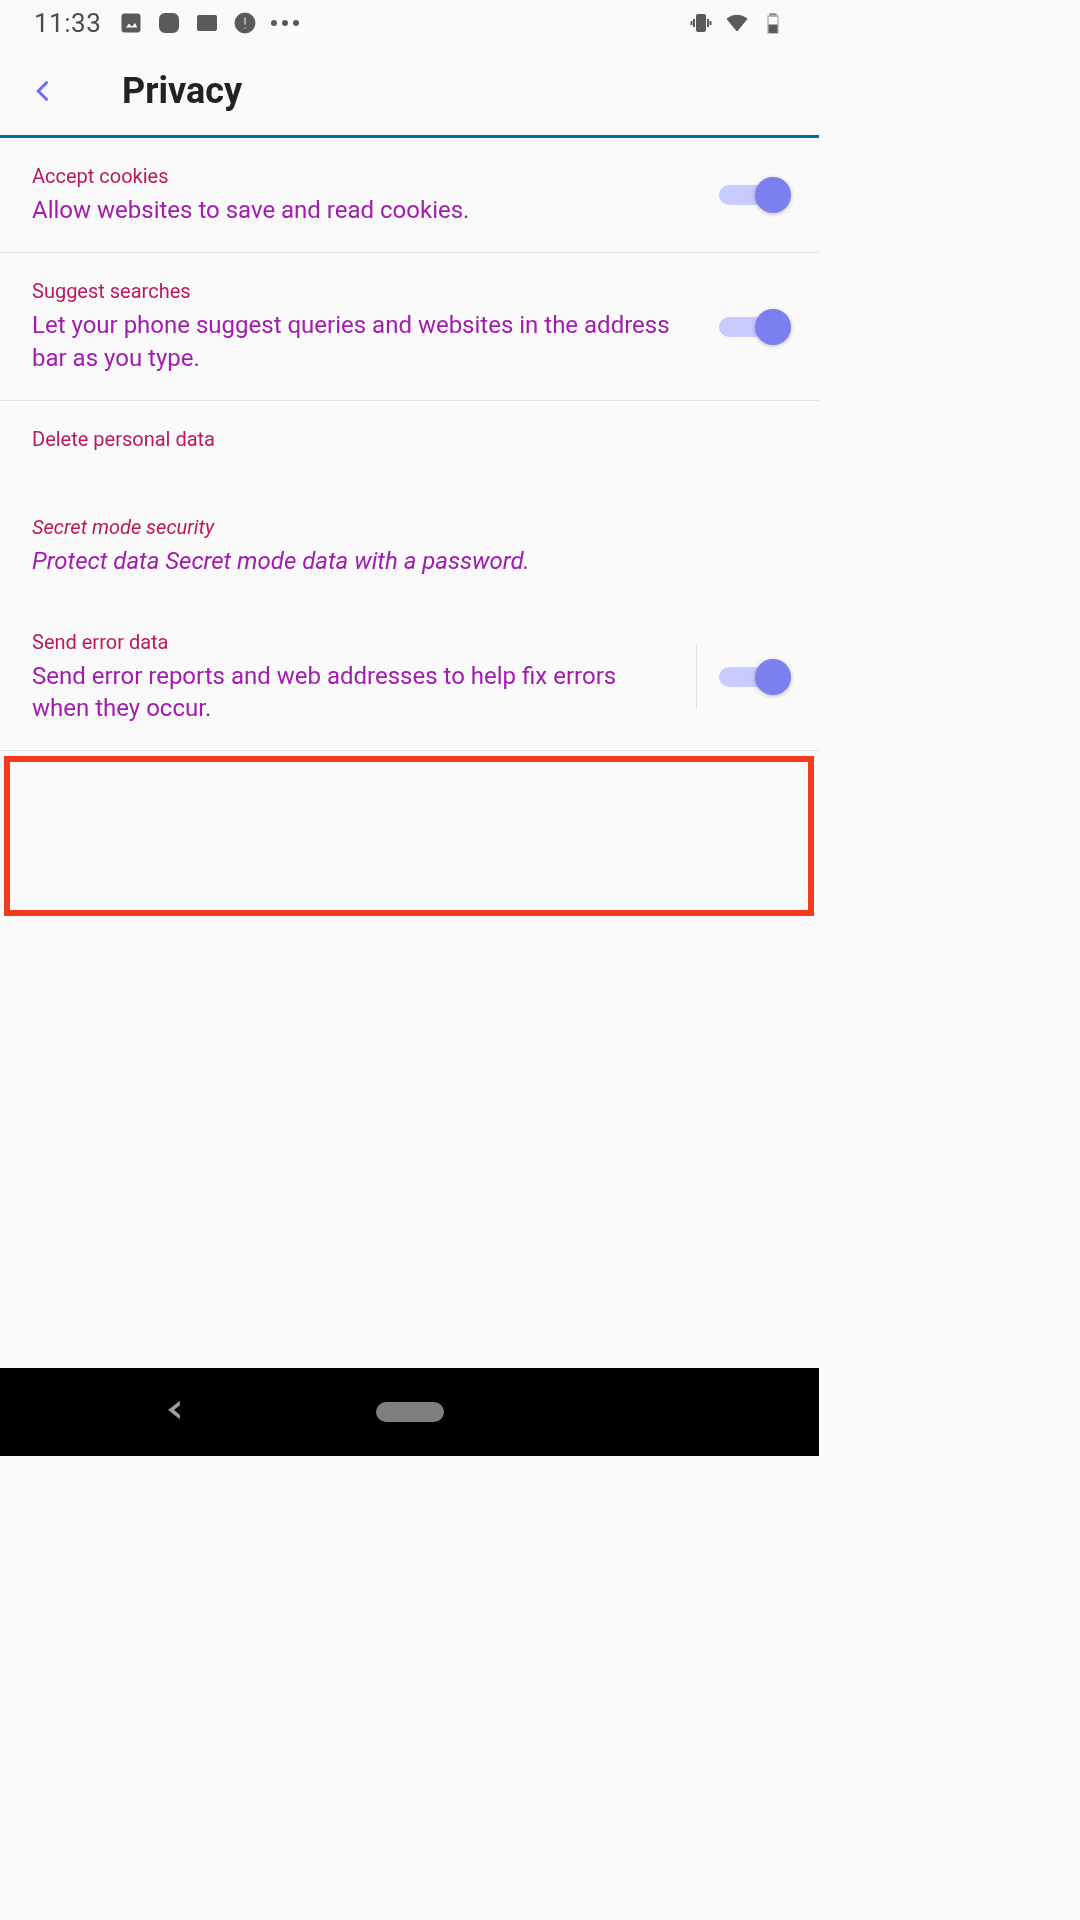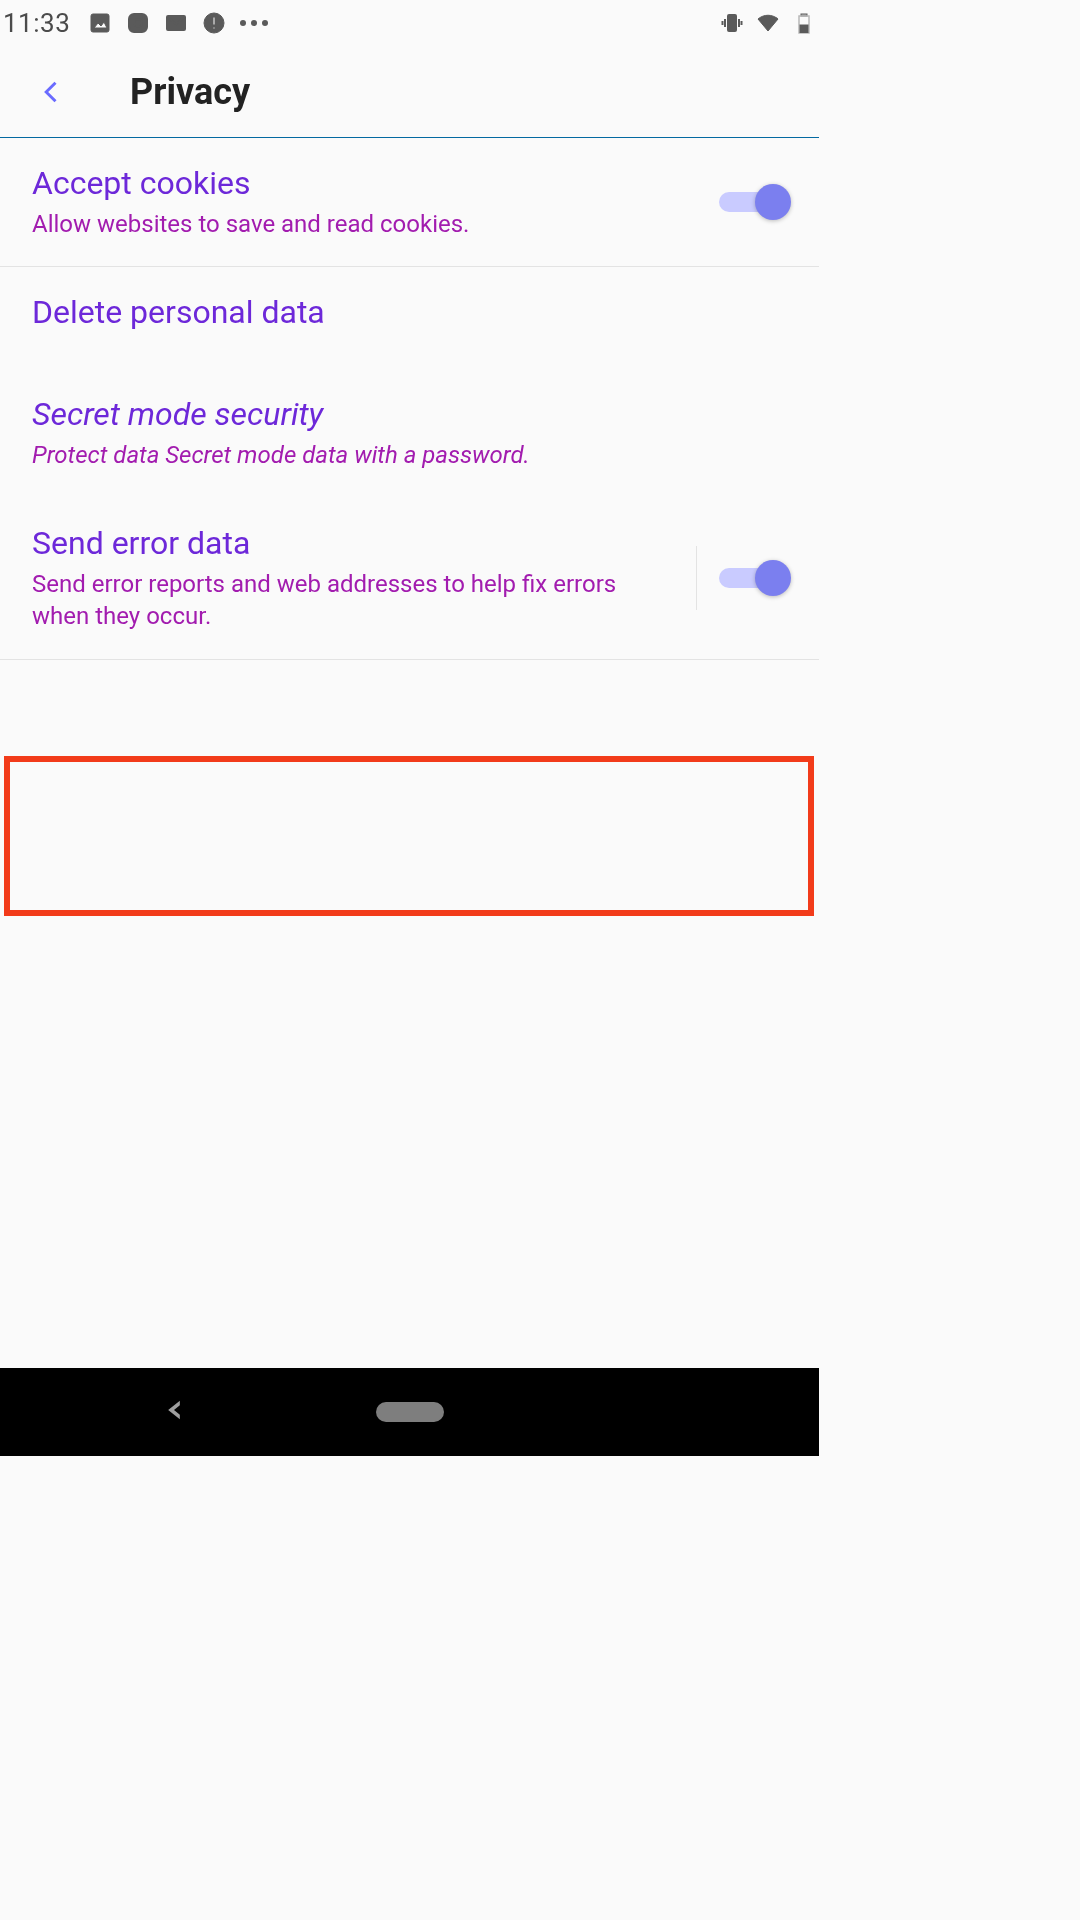--- a/index.html
+++ b/index.html
@@ -1,36 +1,36 @@
 <!DOCTYPE html>
 <html><head>
 <meta charset="utf-8">
 <style>
   * { box-sizing: border-box; margin: 0; padding: 0; }
   html, body { width: 819px; height: 1456px; font-family: Roboto, Arial, sans-serif; background: #fafafa; }
   .screen { width: 819px; height: 1456px; display: flex; flex-direction: column; position: relative; background:#fafafa; }
   
-  .statusbar { height: 46px; display:flex; align-items:center; padding: 0 3px; color:#5a5a5a; }
+  .statusbar { height: 46px; display:flex; align-items:center; padding: 0 34px; color:#5a5a5a; }
   .statusbar .time { font-size: 26px; color:#4b4b4b; letter-spacing:0.5px; }
   .sb-icons-left { display:flex; align-items:center; gap:14px; margin-left:18px; }
   .sb-icons-right { margin-left:auto; display:flex; align-items:center; gap:12px; }
   .sb-icon { width:24px; height:24px; display:flex; align-items:center; justify-content:center; }
   .sb-icon svg { width:24px; height:24px; fill:#5a5a5a; stroke:#5a5a5a; }
   .dots { display:flex; gap:5px; }
   .dots .d { width:6px; height:6px; border-radius:50%; background:#5a5a5a; }
   
-  .appbar { height: 92px; display:flex; align-items:center; padding-left: 28px; border-bottom:1px solid #0369a1; }
+  .appbar { height: 92px; display:flex; align-items:center; padding-left: 20px; border-bottom:3px solid #0369a1; }
   .back-btn { width:48px; height:48px; display:flex; align-items:center; justify-content:center; }
   .back-btn svg { width:28px; height:28px; stroke:#6a6bff; stroke-width:2.5; fill:none; }
   .appbar .title { margin-left: 54px; font-size:36px; font-weight:700; color:#222; }
   
   .list { flex:1; overflow:hidden; }
   .item { display:flex; align-items:center; padding: 26px 32px 26px 32px; border-bottom:1px solid #e3e3e3; background:#fafafa; position:relative; }
   .item .texts { flex:1; padding-right:18px; }
-  .item .label { font-size:32px; color:#6d28d9; margin-bottom:6px; }
+  .item .label { font-size:20px; color:#be185d; margin-bottom:6px; }
   .item .desc { font-size:24px; color:#a21caf; line-height:1.35; }
   .item.no-desc .label { margin-bottom:12px; }
   .item .divider-v { width:1px; height:64px; background:#e3e3e3; margin:0 22px 0 10px; }
   
   .toggle { position:relative; width:68px; height:36px; }
   .toggle .track { position:absolute; left:0; top:8px; width:62px; height:20px; border-radius:12px; background:#c9cbff; }
   .toggle .thumb { position:absolute; right:-4px; top:0; width:36px; height:36px; border-radius:50%; background:#7b7fef; box-shadow:0 1px 4px rgba(0,0,0,0.25); }
   
   .highlight { position:absolute; border:6px solid #f23b1a; pointer-events:none; }
   
@@ -119,20 +119,30 @@
       <div class="texts">
         <div class="label">Accept cookies</div>
         <div class="desc">Allow websites to save and read cookies.</div>
       </div>
       <div class="toggle">
           <div class="track"></div>
           <div class="thumb"></div>
         </div>
     </div>
 
+    <div class="item">
+      <div class="texts">
+        <div class="label">Suggest searches</div>
+        <div class="desc">Let your phone suggest queries and websites in the address bar as you type.</div>
+      </div>
+      <div class="toggle">
+          <div class="track"></div>
+          <div class="thumb"></div>
+        </div>
+    </div>
 
 
     <div class="item no-desc" style="border-bottom:none;">
       <div class="texts">
         <div class="label">Delete personal data</div>
       </div>
     </div>
 
     <div class="item" style="border-bottom:none;font-style:italic;">
       <div class="texts">

